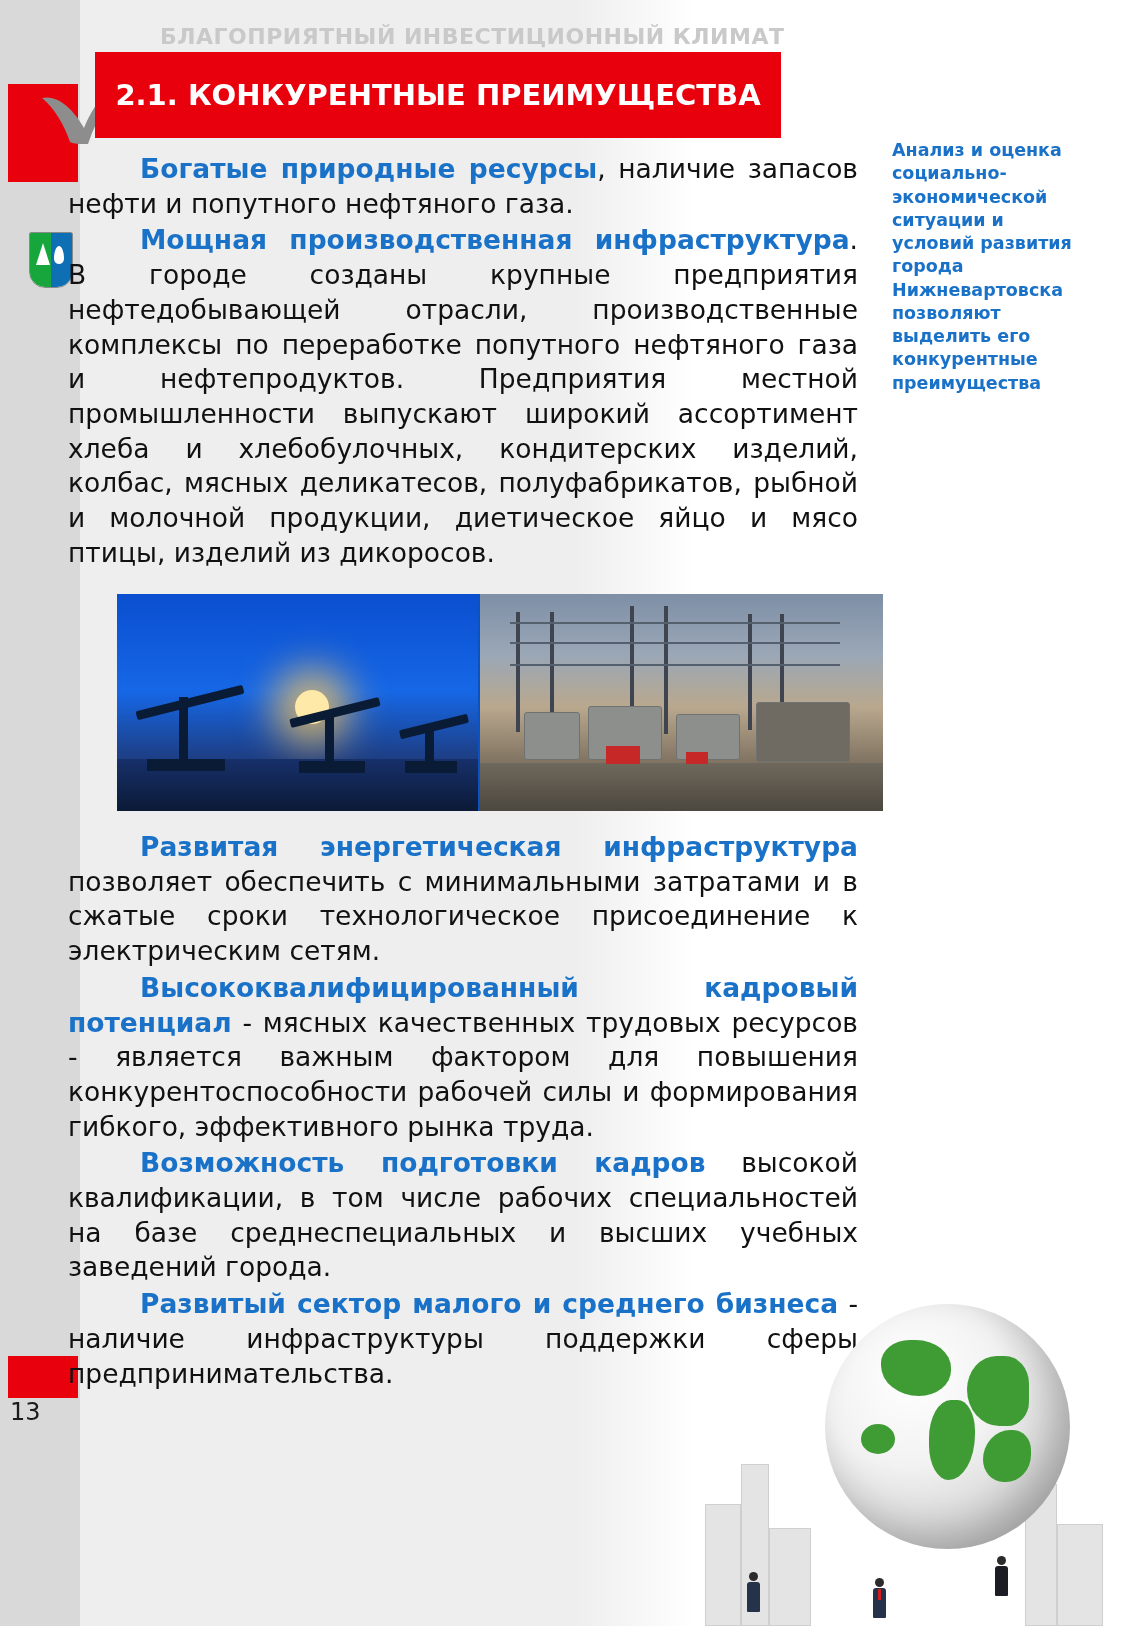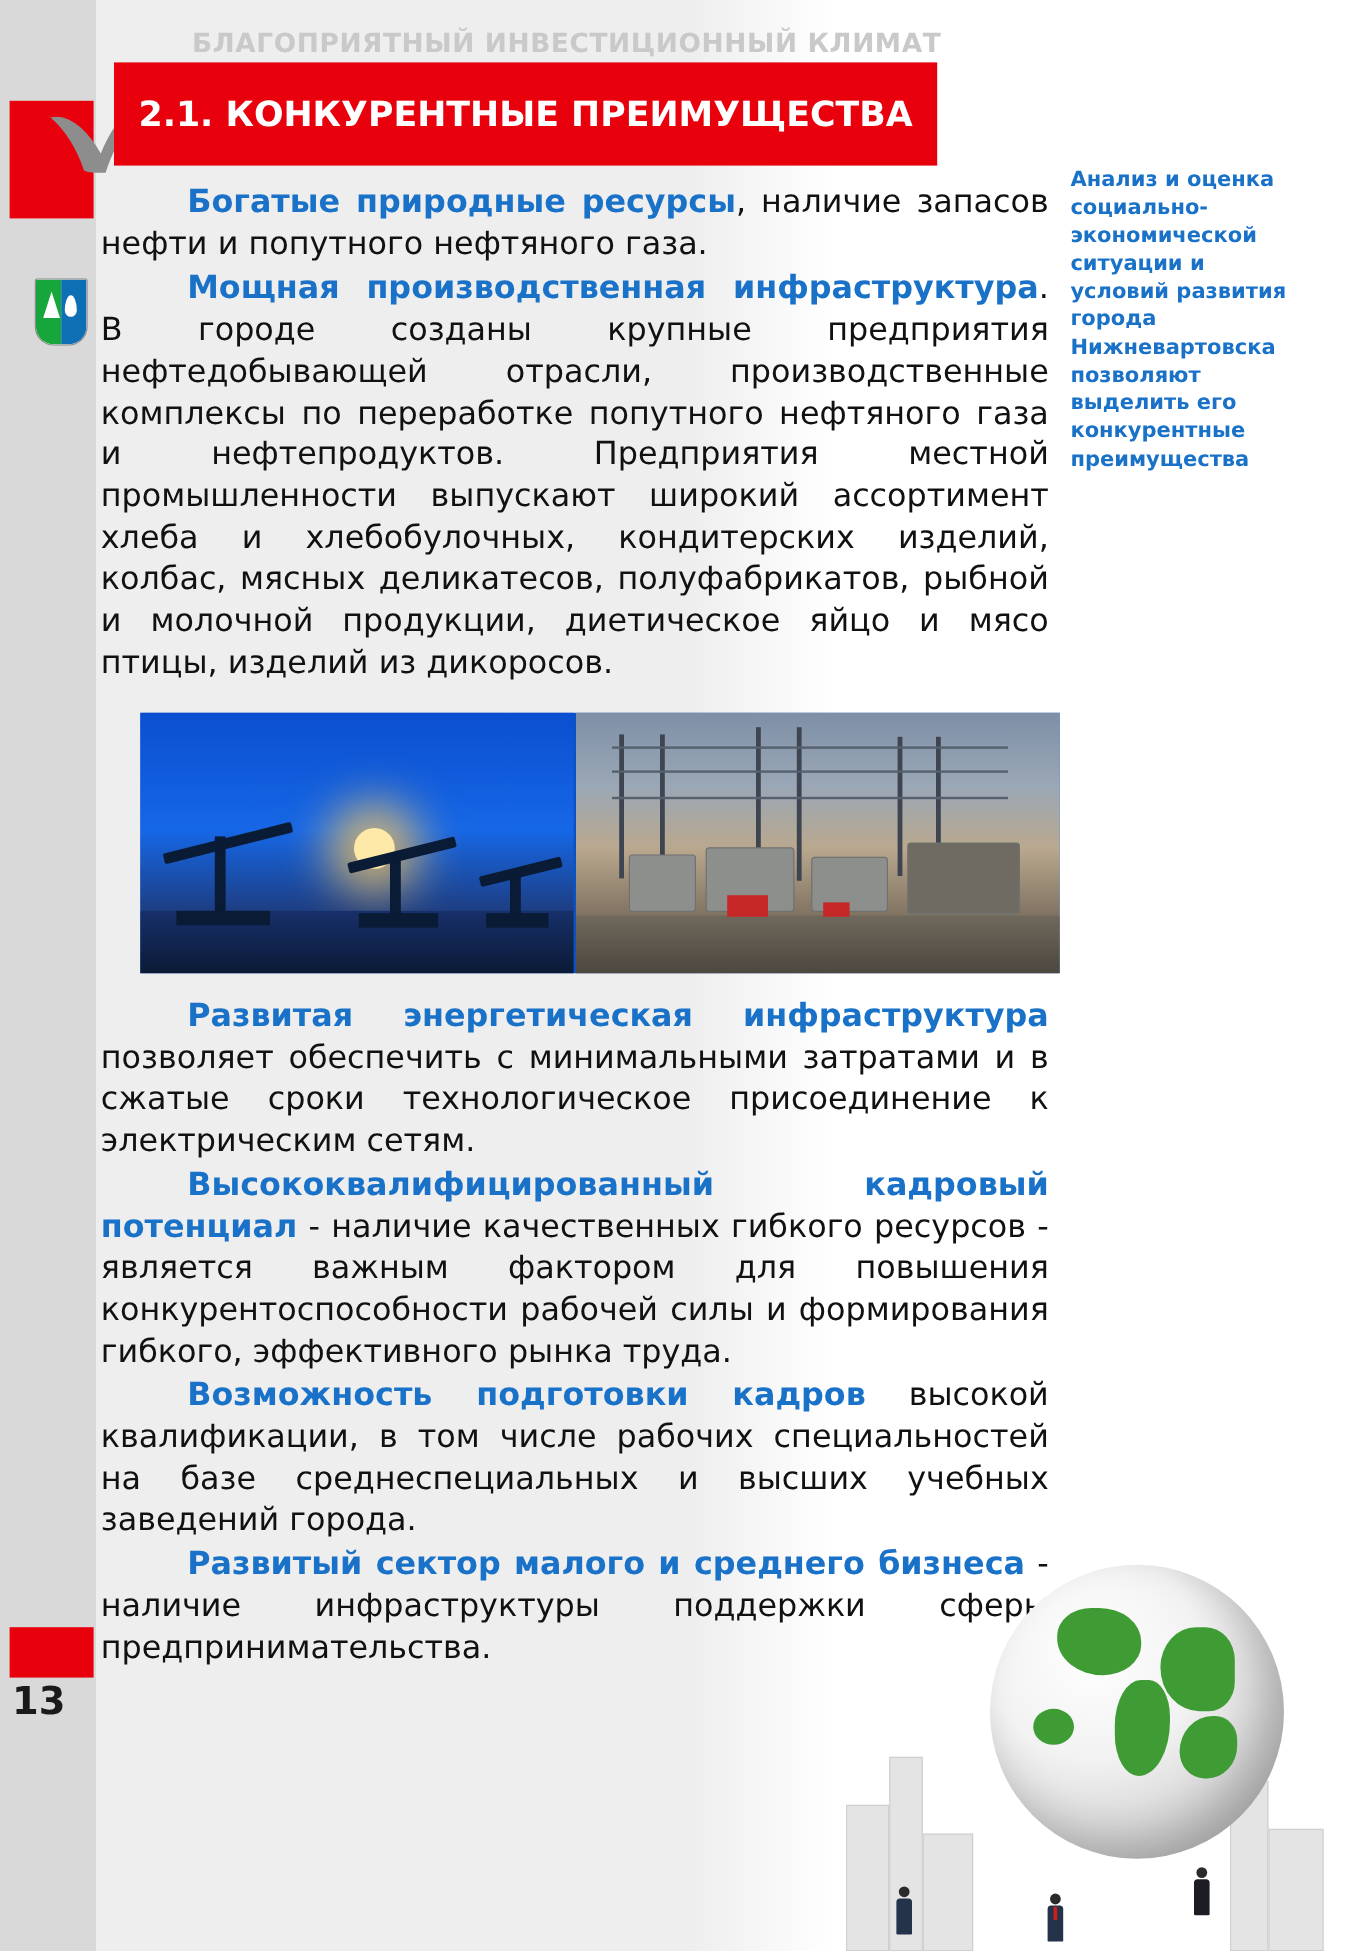--- a/index.html
+++ b/index.html
@@ -121,21 +121,21 @@
     position: absolute;
     right: 8px; top: 13px;
     width: 10px; height: 18px;
     background: #ffffff;
     border-radius: 50% 50% 50% 50% / 70% 70% 30% 30%;
   }
 
   
   .content {
     position: absolute;
-    left: 84px; top: 152px;
+    left: 68px; top: 152px;
     width: 790px;
   }
   p.para {
     margin: 0 0 0 0;
     font-size: 26.5px;
     line-height: 1.31;
     color: #111111;
     text-align: justify;
     text-indent: 72px;
   }
@@ -230,22 +230,22 @@
   .side-vertical-wrap {
     position: absolute;
     left: 913px; top: 1100px;
     height: 0;
   }
 
   
   .page-num {
     position: absolute;
     left: 10px; top: 1398px;
-    font-size: 32px;
-    font-weight: bold;
+    font-size: 24px;
+    font-weight: normal;
     color: #1a1a1a;
   }
 
   
   .globe-wrap {
     position: absolute;
     right: 0; bottom: 0;
     width: 430px; height: 330px;
     overflow: hidden;
   }
@@ -359,21 +359,21 @@
       <div class="redbox" style="left:126px; top:152px; width:34px; height:18px;"></div>
       <div class="redbox" style="left:206px; top:158px; width:22px; height:12px;"></div>
     </div>
   </div>
 
   <div class="content" style="top:830px;">
     <p class="para">
       <span class="hl">Развитая энергетическая инфраструктура</span><span class="blk"> позволяет обеспечить с минимальными затратами и в сжатые сроки технологическое присоединение к электрическим сетям.</span>
     </p>
     <p class="para">
-      <span class="hl">Высококвалифицированный кадровый потенциал</span><span class="blk"> - наличие качественных гибкого ресурсов - является важным фактором для повышения конкурентоспособности рабочей силы и формирования гибкого, эффективного рынка труда.</span>
+      <span class="hl">Высококвалифицированный кадровый потенциал</span><span class="blk"> - мясных качественных трудовых ресурсов - является важным фактором для повышения конкурентоспособности рабочей силы и формирования гибкого, эффективного рынка труда.</span>
     </p>
     <p class="para">
       <span class="hl">Возможность подготовки кадров</span><span class="blk"> высокой квалификации, в том числе рабочих специальностей на базе среднеспециальных и высших учебных заведений города.</span>
     </p>
     <p class="para">
       <span class="hl">Развитый сектор малого и среднего бизнеса</span><span class="blk"> - наличие инфраструктуры поддержки сферы предпринимательства.</span>
     </p>
   </div>
 
   <div class="side-note">Анализ и оценка социально-экономической ситуации и условий развития города Нижневартовска позволяют выделить его конкурентные преимущества</div>

